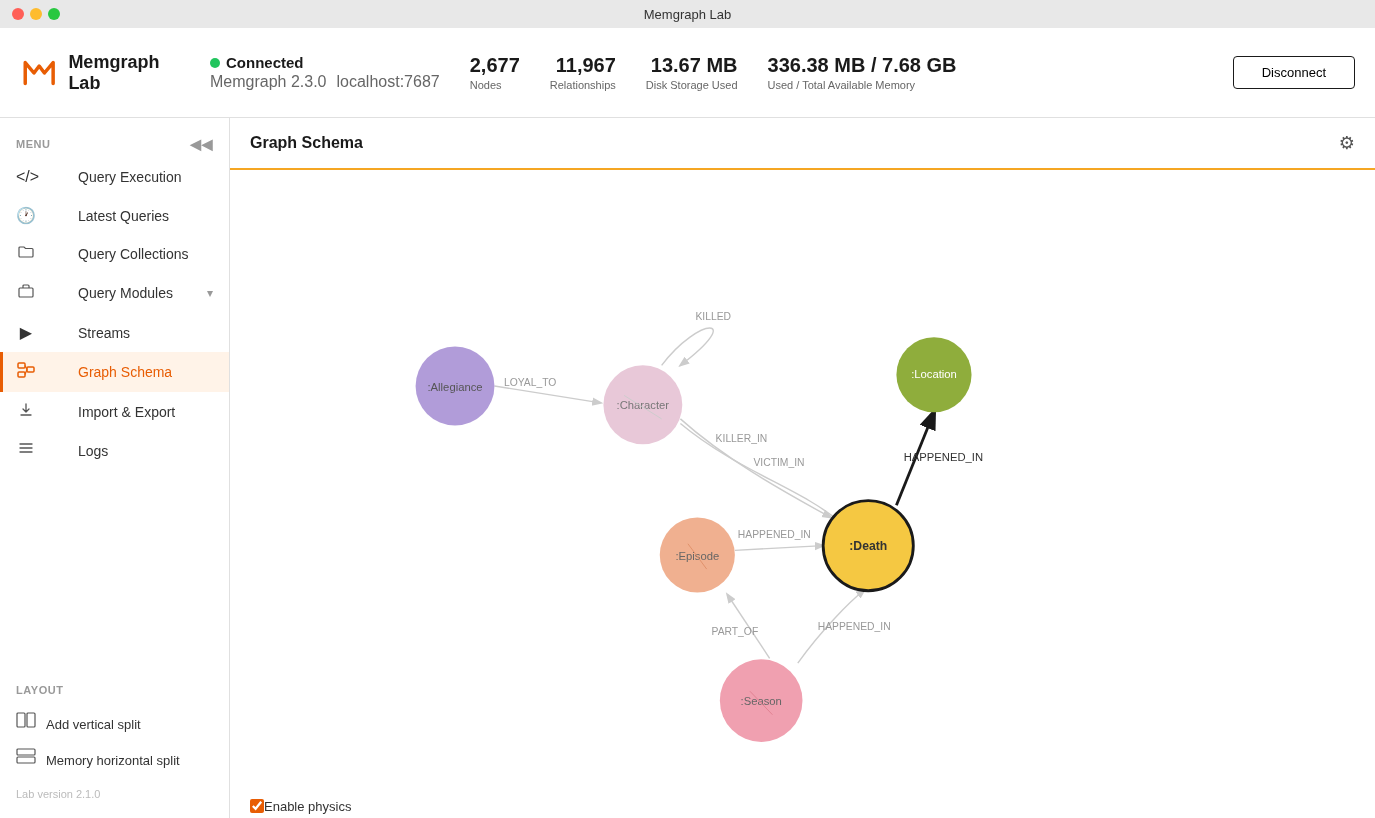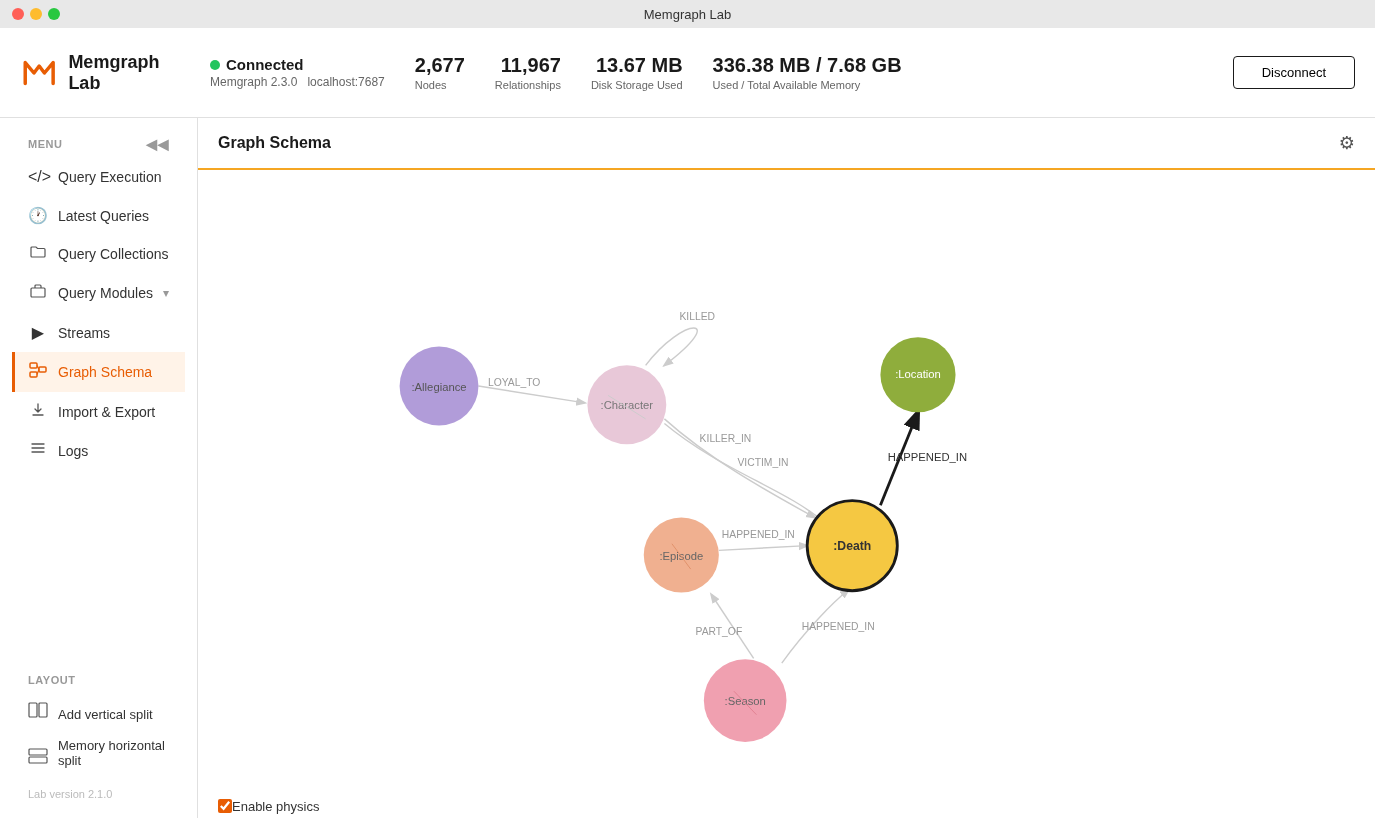--- a/index.html
+++ b/index.html
@@ -28,54 +28,54 @@
     .header {
       display: flex; align-items: center; padding: 0 20px; height: 90px;
       border-bottom: 1px solid #e0e0e0; gap: 30px; flex-shrink: 0;
     }
     .logo-area { display: flex; align-items: center; gap: 10px; width: 160px; flex-shrink: 0; }
     .logo-svg { width: 44px; height: 44px; }
     .app-name { font-size: 18px; font-weight: 600; color: #1a1a1a; }
     .status-item { display: flex; flex-direction: column; gap: 2px; }
     .status-connected { display: flex; align-items: center; gap: 6px; font-size: 15px; font-weight: 600; color: #1a1a1a; }
     .status-dot { width: 10px; height: 10px; border-radius: 50%; background: #22c55e; flex-shrink: 0; }
-    .status-sub { font-size: 12px; color: #666; display: flex; gap: 10px; }
+    .status-sub { font-size: 16px; color: #666; display: flex; gap: 10px; }
     .stat-value { font-size: 20px; font-weight: 700; color: #1a1a1a; text-align: right; }
     .stat-label { font-size: 11px; color: #666; }
     .header-spacer { flex: 1; }
     .disconnect-btn {
       padding: 8px 28px; border: 1.5px solid #1a1a1a; background: transparent;
       font-size: 13px; font-weight: 500; cursor: pointer; border-radius: 4px;
     }
 
     
     .main-layout { display: flex; flex: 1; overflow: hidden; }
 
     
     .sidebar {
-      width: 198px; flex-shrink: 0; border-right: 1px solid #e0e0e0;
-      display: flex; flex-direction: column; padding: 10px 12px; overflow-y: auto;
+      width: 230px; flex-shrink: 0; border-right: 1px solid #e0e0e0;
+      display: flex; flex-direction: column; padding: 10px 0; overflow-y: auto;
       background: #fff;
     }
     .sidebar-menu-label {
       font-size: 11px; color: #999; font-weight: 600; padding: 8px 16px 6px;
       letter-spacing: 0.05em; display: flex; align-items: center; justify-content: space-between;
     }
     .collapse-icon { cursor: pointer; color: #999; font-size: 14px; }
     .sidebar-item {
       display: flex; align-items: center; gap: 10px; padding: 10px 16px;
       cursor: pointer; font-size: 14px; color: #333; border-radius: 0;
       transition: background 0.15s; position: relative;
     }
     .sidebar-item.active { background: #fff3e8; color: #e85d04; }
     .sidebar-item.active::before {
       content: ''; position: absolute; left: 0; top: 0; bottom: 0; width: 3px; background: #e85d04;
     }
     .sidebar-item .item-icon { font-size: 16px; width: 20px; text-align: center; flex-shrink: 0; }
-    .sidebar-item .item-label { flex: 1; }
+    .sidebar-item .item-label { flex: 1; margin-left: 32px; }
     .sidebar-item .chevron { font-size: 12px; color: #999; }
     .sidebar-layout-section { padding: 10px 16px 4px; }
     .layout-label { font-size: 11px; color: #999; font-weight: 600; letter-spacing: 0.05em; margin-bottom: 8px; }
     .layout-item {
       display: flex; align-items: flex-end; gap: 10px; padding: 8px 0;
       cursor: pointer; font-size: 13px; color: #333;
     }
     .layout-item .item-icon { font-size: 16px; width: 20px; text-align: center; }
     .version-label { font-size: 11px; color: #bbb; padding: 8px 16px; }
 

